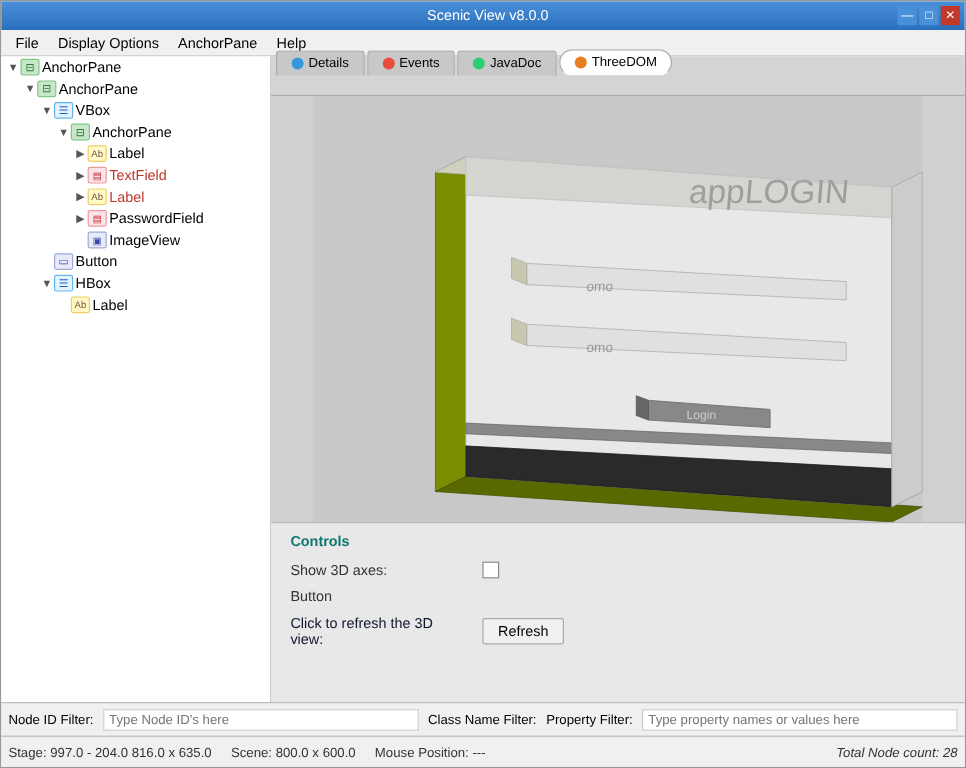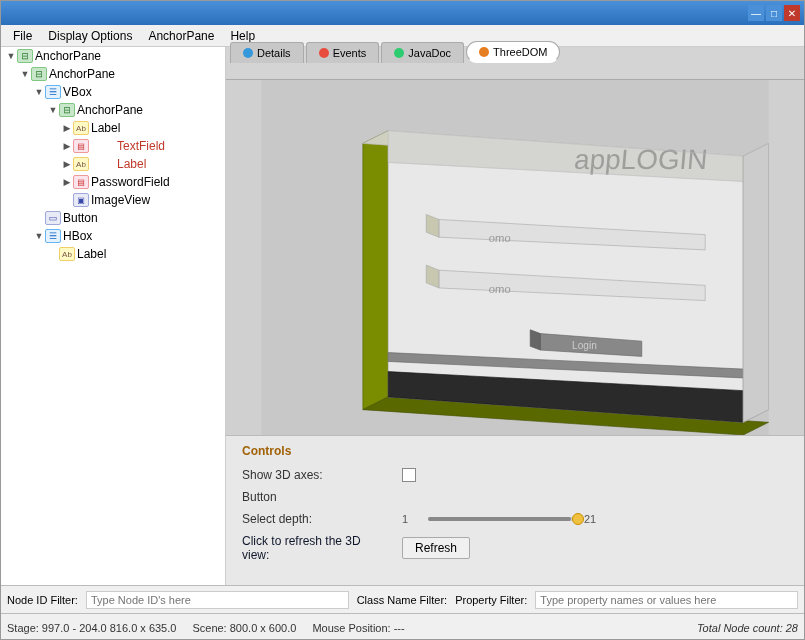--- a/index.html
+++ b/index.html
@@ -92,21 +92,21 @@
     .icon-pane { background: #c8e6c9; color: #2e7d32; border: 1px solid #81c784; }
     .icon-vbox { background: #e3f2fd; color: #1565c0; border: 1px solid #64b5f6; }
     .icon-hbox { background: #e3f2fd; color: #1565c0; border: 1px solid #64b5f6; }
     .icon-label { background: #fff9c4; color: #795548; border: 1px solid #f0ce6a; font-size: 8px; }
     .icon-textfield { background: #fce4ec; color: #c62828; border: 1px solid #ef9a9a; font-size: 8px; }
     .icon-pwfield { background: #fce4ec; color: #c62828; border: 1px solid #ef9a9a; font-size: 8px; }
     .icon-imageview { background: #e8eaf6; color: #3949ab; border: 1px solid #9fa8da; font-size: 8px; }
     .icon-button { background: #e8eaf6; color: #3949ab; border: 1px solid #9fa8da; }
 
     .tree-label { font-size: 12px; }
-    .tree-label.red { color: #c0392b; margin-left: 26px; }
+    .tree-label.red { color: #c0392b; }
 
     
     .content-area {
       flex: 1;
       display: flex;
       flex-direction: column;
       background: #e8e8e8;
     }
 
     
@@ -155,21 +155,21 @@
     
     .controls-panel {
       background: #e8e8e8;
       border-top: 1px solid #bbb;
       padding: 8px 16px;
       min-height: 150px;
     }
     .controls-title {
       font-size: 12px;
       font-weight: bold;
-      color: #a16207;
+      color: #0f766e;
       margin-bottom: 10px;
     }
     .control-row {
       display: flex;
       align-items: center;
       margin-bottom: 8px;
     }
     .control-label {
       width: 160px;
       text-align: left;
@@ -273,20 +273,21 @@
       align-items: center;
     }
     .status-item { white-space: nowrap; }
     .status-right { margin-left: auto; font-style: italic; }
   </style>
 </head>
 <body>
 
 <div class="title-bar">
   <div style="width:60px"></div>
+  <div class="title-bar-title">Scenic View v8.0.0</div>
   <div class="title-bar-controls">
     <button class="title-btn min">—</button>
     <button class="title-btn max">□</button>
     <button class="title-btn close">✕</button>
   </div>
 </div>
 
 <div class="menu-bar">
   <div class="menu-item">File</div>
   <div class="menu-item">Display Options</div>
@@ -438,31 +439,20 @@
 
       <div class="control-row">
         <div class="control-label">Show 3D axes:</div>
         <div class="control-checkbox"></div>
       </div>
 
       <div class="control-row">
         <div class="control-value">Button</div>
       </div>
 
-      <div class="control-row">
-        <div class="control-label">Select depth:</div>
-        <div class="slider-container">
-          <span class="slider-label">1</span>
-          <div class="slider-track">
-            <div class="slider-fill"></div>
-            <div class="slider-thumb"></div>
-          </div>
-          <span class="slider-label">21</span>
-        </div>
-      </div>
 
       <div class="control-row">
         <div class="control-label">
           <a class="control-link">Click to refresh the 3D view:</a>
         </div>
         <button class="refresh-btn">Refresh</button>
       </div>
     </div>
 
   </div>

